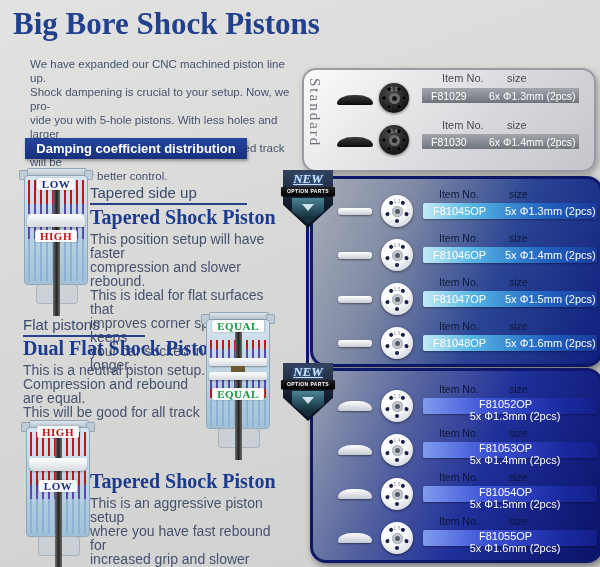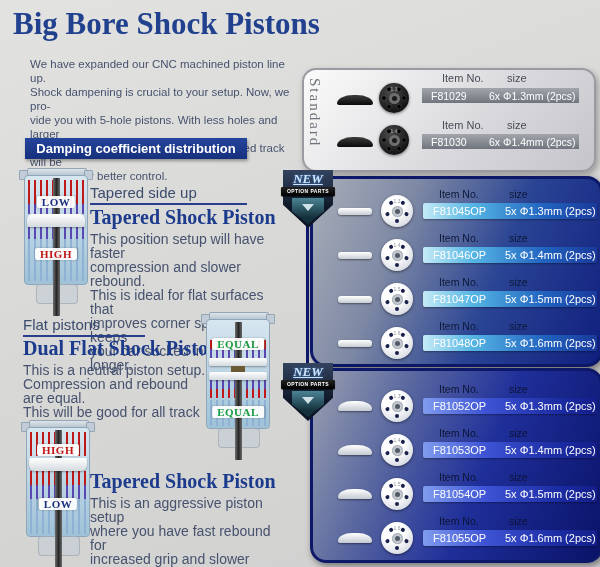--- a/index.html
+++ b/index.html
@@ -39,21 +39,21 @@
   .pband{position:absolute;left:2px;right:2px;height:13px;z-index:3;
          background:linear-gradient(180deg,#ffffff,#d4dadf);border-radius:6px 6px 2px 2px;
          box-shadow:0 1px 2px rgba(0,0,0,.35);}
   .pband.flat{height:8px;border-radius:2px;}
   .pgap{position:absolute;left:24px;width:14px;height:6px;background:#6b5a34;z-index:3;}
   .mount{position:absolute;left:16px;top:116px;width:40px;height:18px;z-index:1;
          background:rgba(195,205,214,.6);border:1px solid rgba(140,152,163,.5);border-radius:4px;}
   .dlabel{position:absolute;left:50%;transform:translateX(-50%);z-index:4;
           background:rgba(255,255,255,.93);border-radius:2px;padding:0 5px;
           font-family:"Liberation Serif",serif;font-weight:bold;font-size:11px;letter-spacing:.5px;
-          box-shadow:0 0 2px rgba(0,0,0,.3);white-space:nowrap;margin-top:18px;}
+          box-shadow:0 0 2px rgba(0,0,0,.3);white-space:nowrap;}
   .lbl-navy{color:#1a2f7e;} .lbl-red{color:#c01616;} .lbl-green{color:#159a40;}
 
   
   #stdpanel{left:302px;top:68px;width:290px;height:100px;border-radius:14px;
             background:linear-gradient(135deg,#fbfbfb,#d8d8dc 60%,#c4c4ca);
             border:2px solid #9a9aa2;box-shadow:2px 3px 6px rgba(0,0,0,.3);}
   #stdlabel{left:306px;top:78px;height:84px;writing-mode:vertical-rl;
             font-family:"Liberation Serif",serif;font-size:15px;color:#6e727a;letter-spacing:2px;}
   .std-head{left:422px;width:150px;height:12px;font-size:11px;color:#474c55;}
   .std-head .h1{position:absolute;left:20px;} .std-head .h2{position:absolute;left:85px;}
@@ -105,21 +105,21 @@
             background:linear-gradient(112deg,#a8aeb8 0%,#7d88a4 30%,#2a4494 62%,#101f7e 100%);}
   #oppanel2{top:368px;height:189px;
             background:linear-gradient(112deg,#9aa0b0 0%,#5a68a0 28%,#1f2f9a 58%,#0a1368 100%);}
   .op-head{left:423px;width:164px;height:12px;font-size:10.5px;}
   .op-head .h1{position:absolute;left:16px;} .op-head .h2{position:absolute;left:86px;}
   #oppanel1-heads .op-head{color:#0d1838;} #oppanel2-heads .op-head{color:#0c1434;}
   .op-bar{left:423px;width:164px;height:16px;display:flex;align-items:center;padding-left:10px;
           border-radius:2px;color:#fff;font-size:11px;white-space:nowrap;box-shadow:0 1px 2px rgba(0,0,0,.35);}
   .op-bar .item{width:72px;}
   .bar-style1{background:linear-gradient(90deg,#c4ebf7 0%,#56b6e4 28%,#2163c0 70%,#1a3a9a 100%);}
-  .bar-style2{background:linear-gradient(90deg,#7f9cee 0%,#3f55d6 35%,#1a2aa0 80%,#141f8a 100%);}
+  .bar-style2{background:linear-gradient(90deg,#7f9cee 0%,#3f55d6 35%,#1a2aa0 80%,#141f8a 100%);flex-direction:column;}
   #connector{left:306px;top:226px;width:3px;height:140px;background:#0d1968;}
 
   
   .badge{width:50px;height:58px;z-index:5;}
   .badge .shield{position:absolute;inset:0;background:linear-gradient(180deg,#33435e,#0b1424 70%);
                  clip-path:polygon(0 0,100% 0,100% 60%,50% 100%,0 60%);}
   .badge .new{position:absolute;top:1px;left:0;right:0;text-align:center;
               font-family:"Liberation Serif",serif;font-style:italic;font-weight:bold;font-size:13px;
               color:#cfe4fa;text-shadow:0 0 3px #3f86d8;text-decoration:underline;}
   .badge .bandb{position:absolute;top:17px;left:-2px;right:-2px;height:9px;line-height:9px;

